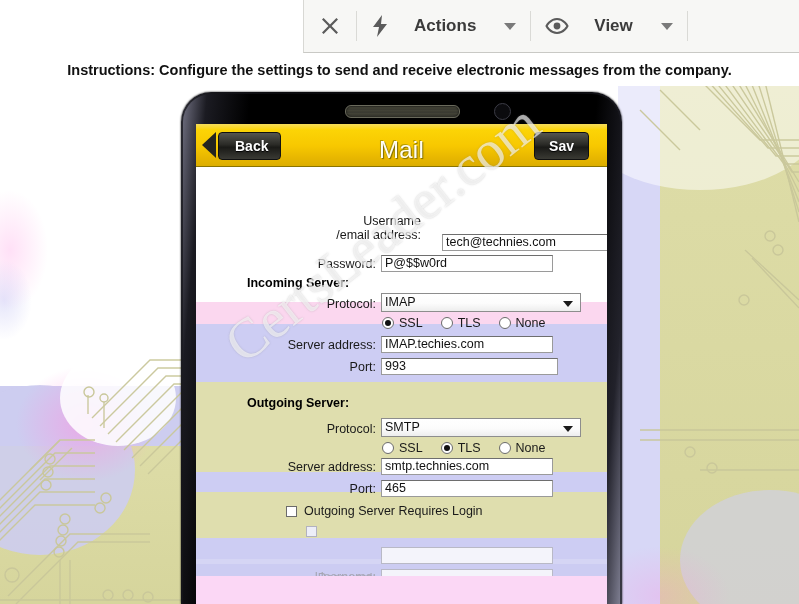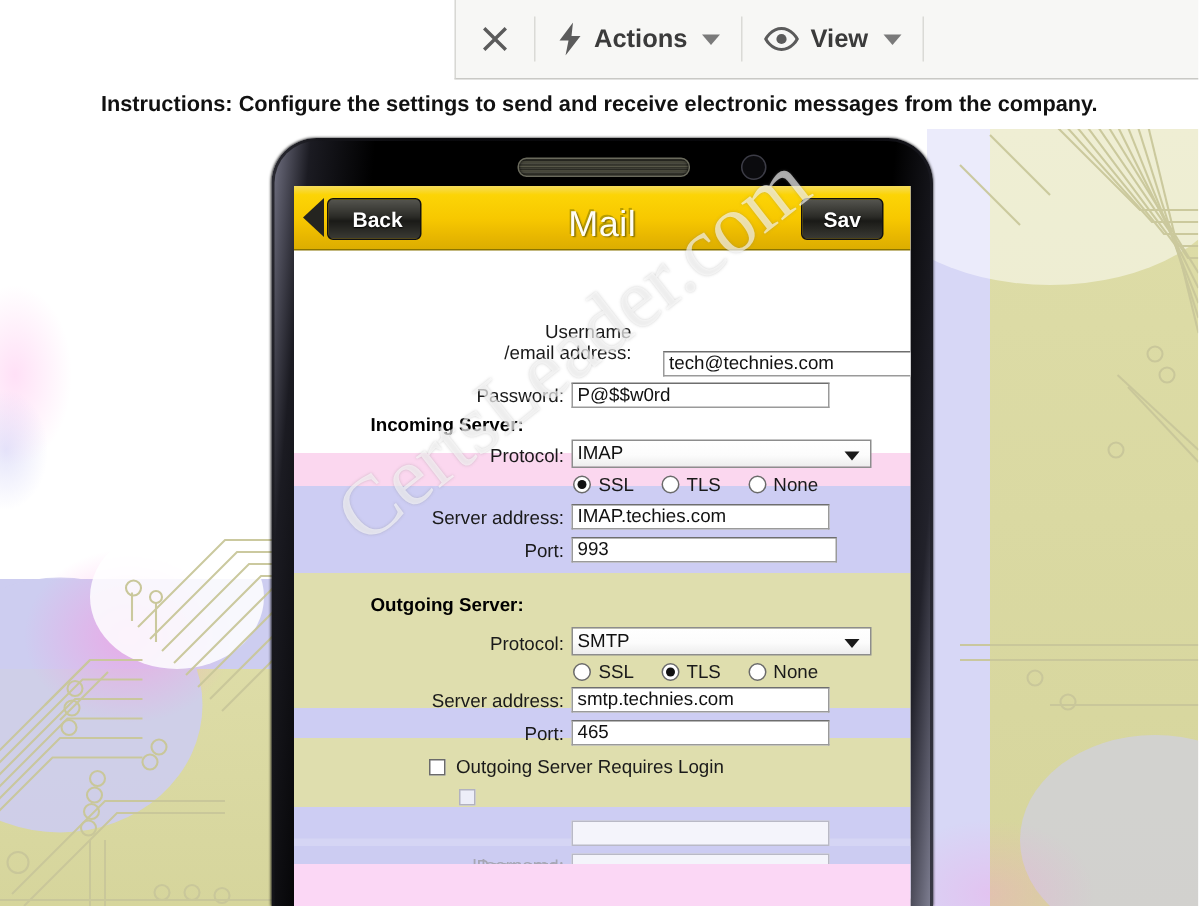--- a/index.html
+++ b/index.html
@@ -18,21 +18,21 @@
   #toolbar{
     position:absolute;left:303px;top:0;width:496px;height:53px;
     background:#f7f7f5;
     border-left:1px solid #d8d8d4;border-bottom:1px solid #c9c9c5;
     border-right:0;
     display:flex;align-items:center;
     box-sizing:border-box;
     z-index:40;
   }
   #toolbar .tb-item{
-    display:flex;align-items:center;gap:7px;
+    display:flex;align-items:center;gap:25px;
     padding:0 14px;height:100%;
     color:#3b3b3b;font-size:17px;font-weight:bold;
     white-space:nowrap;
   }
   #toolbar .tb-sep{width:1px;height:30px;background:#dadad6;flex:0 0 auto;}
   #toolbar svg{display:block;}
   .caret{
     width:0;height:0;border-left:6px solid transparent;border-right:6px solid transparent;
     border-top:7px solid #7a7a7a;margin-left:3px;
   }

